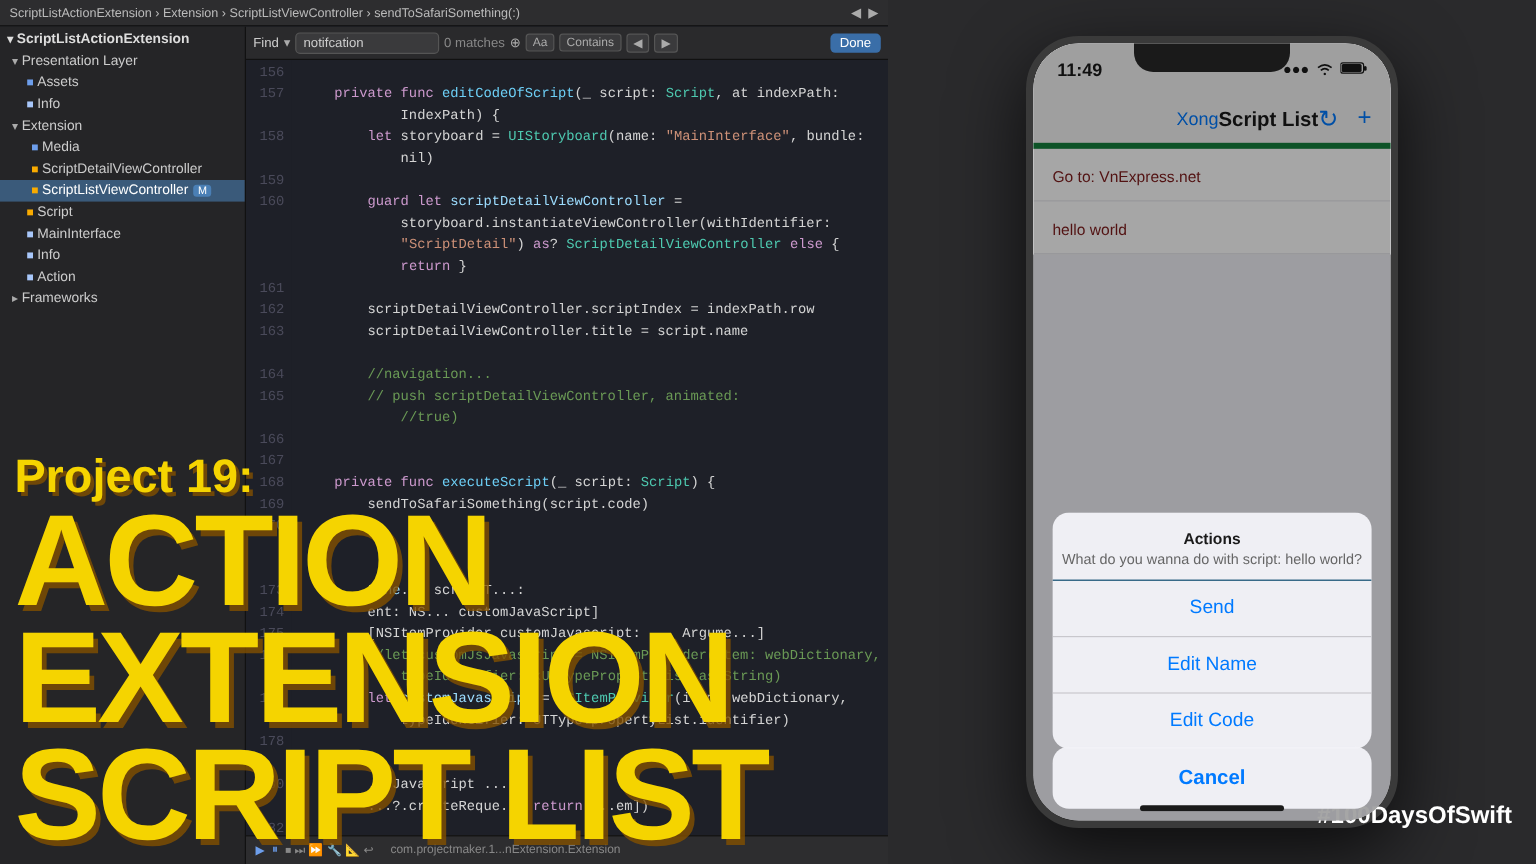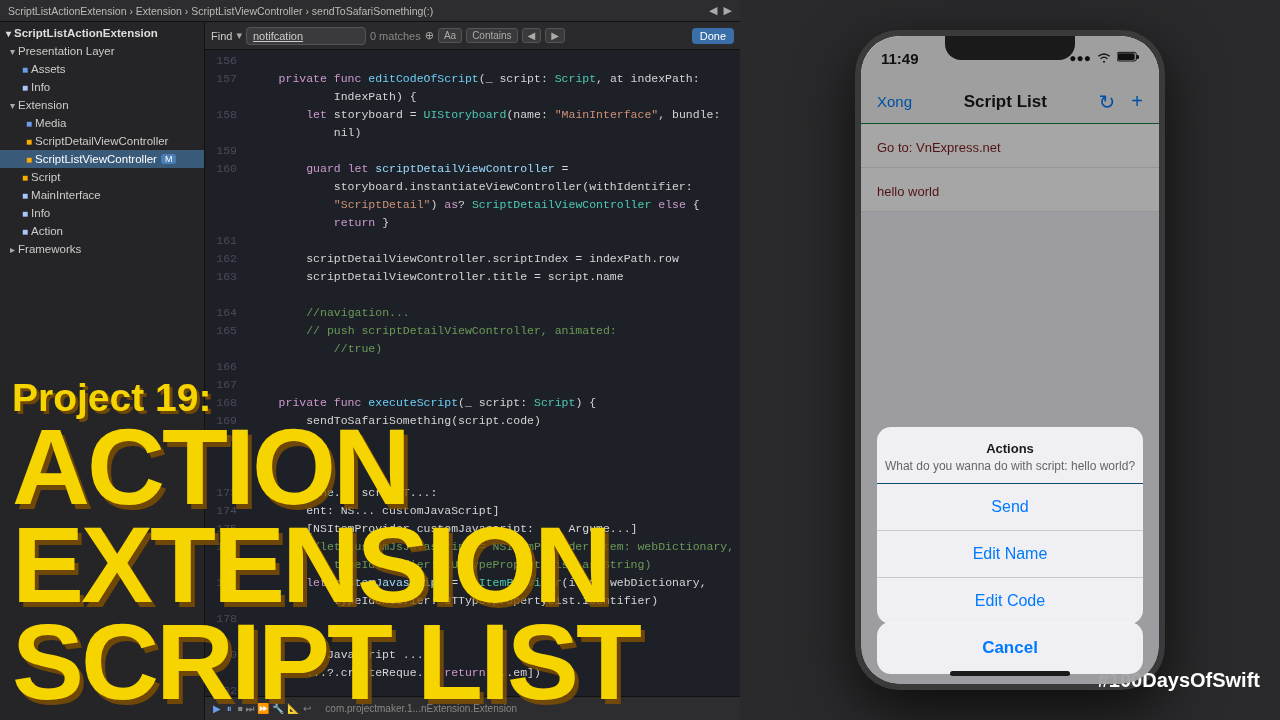--- a/index.html
+++ b/index.html
@@ -105,21 +105,20 @@
     }
     .find-bar input {
       background: #3a3a3c;
       border: 1px solid #555;
       border-radius: 4px;
       color: #ccc;
       font-size: 11px;
       padding: 2px 6px;
       width: 120px;
       outline: none;
-      text-decoration: underline;
     }
     .find-btn {
       background: #3a3a3c;
       border: 1px solid #555;
       border-radius: 3px;
       color: #aaa;
       font-size: 10px;
       padding: 1px 5px;
       cursor: pointer;
     }
@@ -256,24 +255,24 @@
       overflow: hidden;
     }
 
     
     .phone-navbar {
       position: absolute;
       top: 44px;
       left: 0; right: 0;
       height: 44px;
       background: #f5f5f5;
-      border-bottom: 1px solid #15803d;
-      display: flex;
-      align-items: center;
-      justify-content: space-between;
+      border-bottom: 5px solid #15803d;
+      display: flex;
+      align-items: center;
+      justify-content: flex-end;
       padding: 0 16px;
       z-index: 4;
     }
     .nav-back {
       font-size: 15px;
       color: #007aff;
       font-weight: 400;
     }
     .nav-title {
       font-size: 17px;

